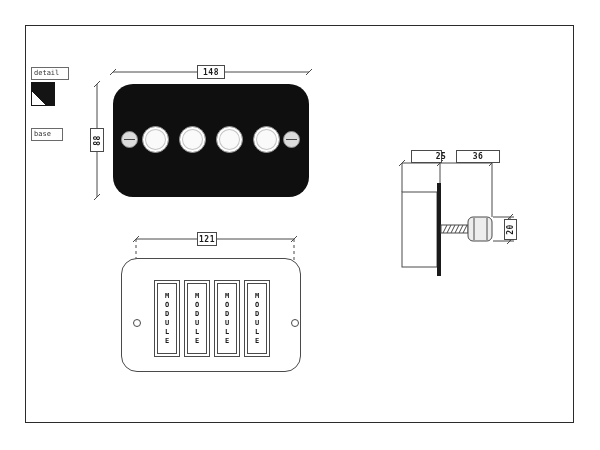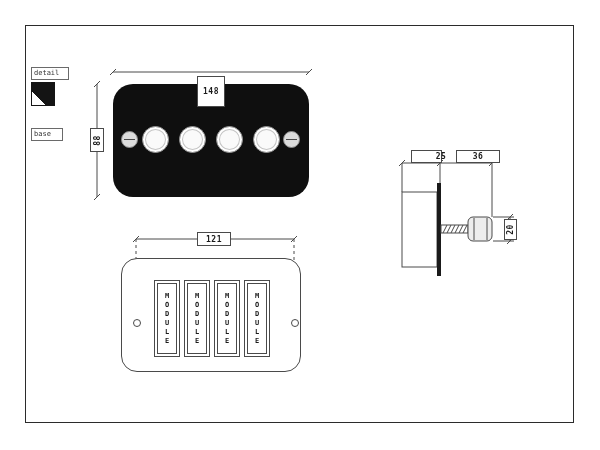--- a/index.html
+++ b/index.html
@@ -123,38 +123,38 @@
     </div>
     <div class="knob" style="left:29px;"></div>
     <div class="knob" style="left:66px;"></div>
     <div class="knob" style="left:103px;"></div>
     <div class="knob" style="left:140px;"></div>
     <div class="screw" style="left:170px;">
       <div class="screw-slot"></div>
     </div>
   </div>
 
-  <div class="dim-box" style="left:197px; top:76px; width:28px; height:31px;">
+  <div class="dim-box" style="left:197px; top:65px; width:28px; height:14px;">
     <span>148</span>
   </div>
   <div class="dim-box" style="left:90px; top:128px; width:14px; height:24px;">
     <span class="rot">88</span>
   </div>
 
   <div class="dim-box" style="left:411px; top:150px; width:20px; height:13px;padding-left:29px;">
     <span>25</span>
   </div>
   <div class="dim-box" style="left:456px; top:150px; width:44px; height:13px;">
     <span>36</span>
   </div>
   <div class="dim-box" style="left:504px; top:219px; width:13px; height:21px;">
     <span class="rot">20</span>
   </div>
 
-  <div class="dim-box" style="left:197px; top:232px; width:34px; height:14px;">
+  <div class="dim-box" style="left:197px; top:232px; width:20px; height:14px;">
     <span>121</span>
   </div>
 
   <div class="plate-base">
     <div class="screw-hole" style="left:11px;"></div>
     <div class="module" style="left:32px;">
       <div class="module-inner">
         <span class="module-label">MODULE</span>
       </div>
     </div>

